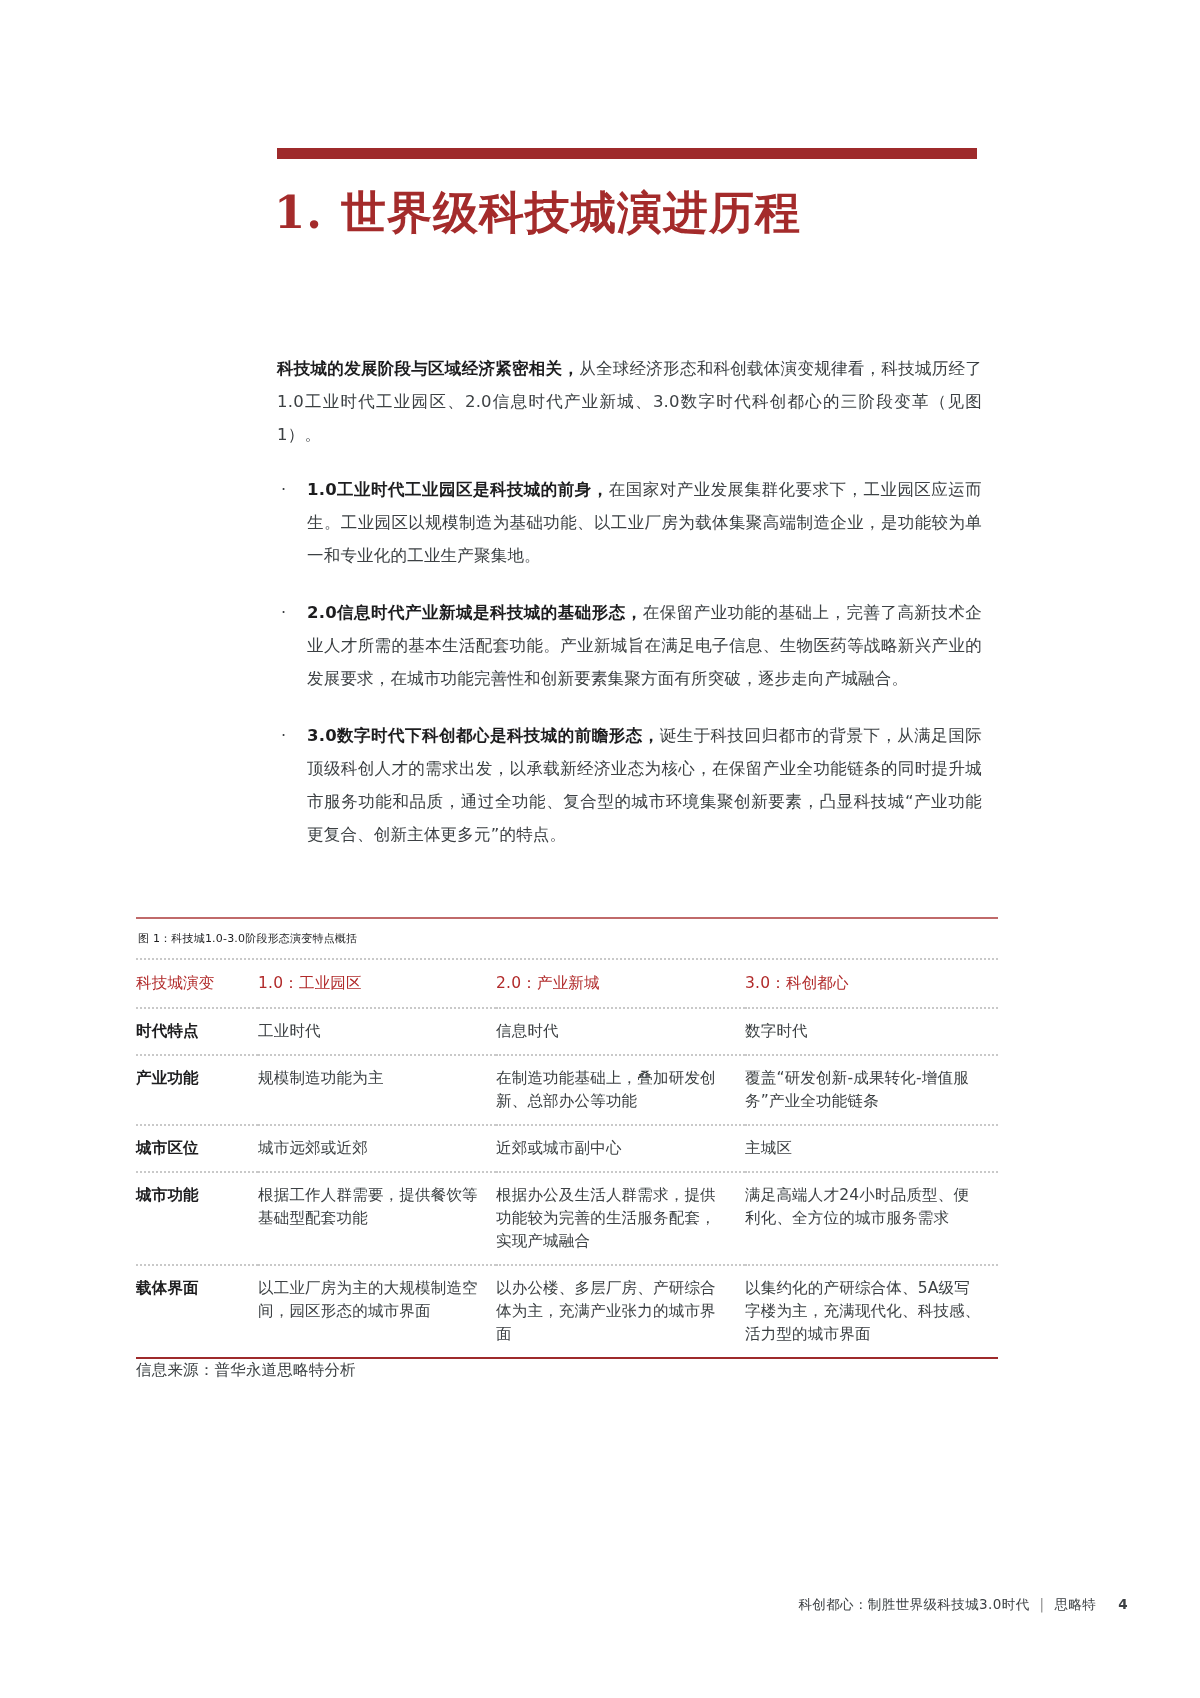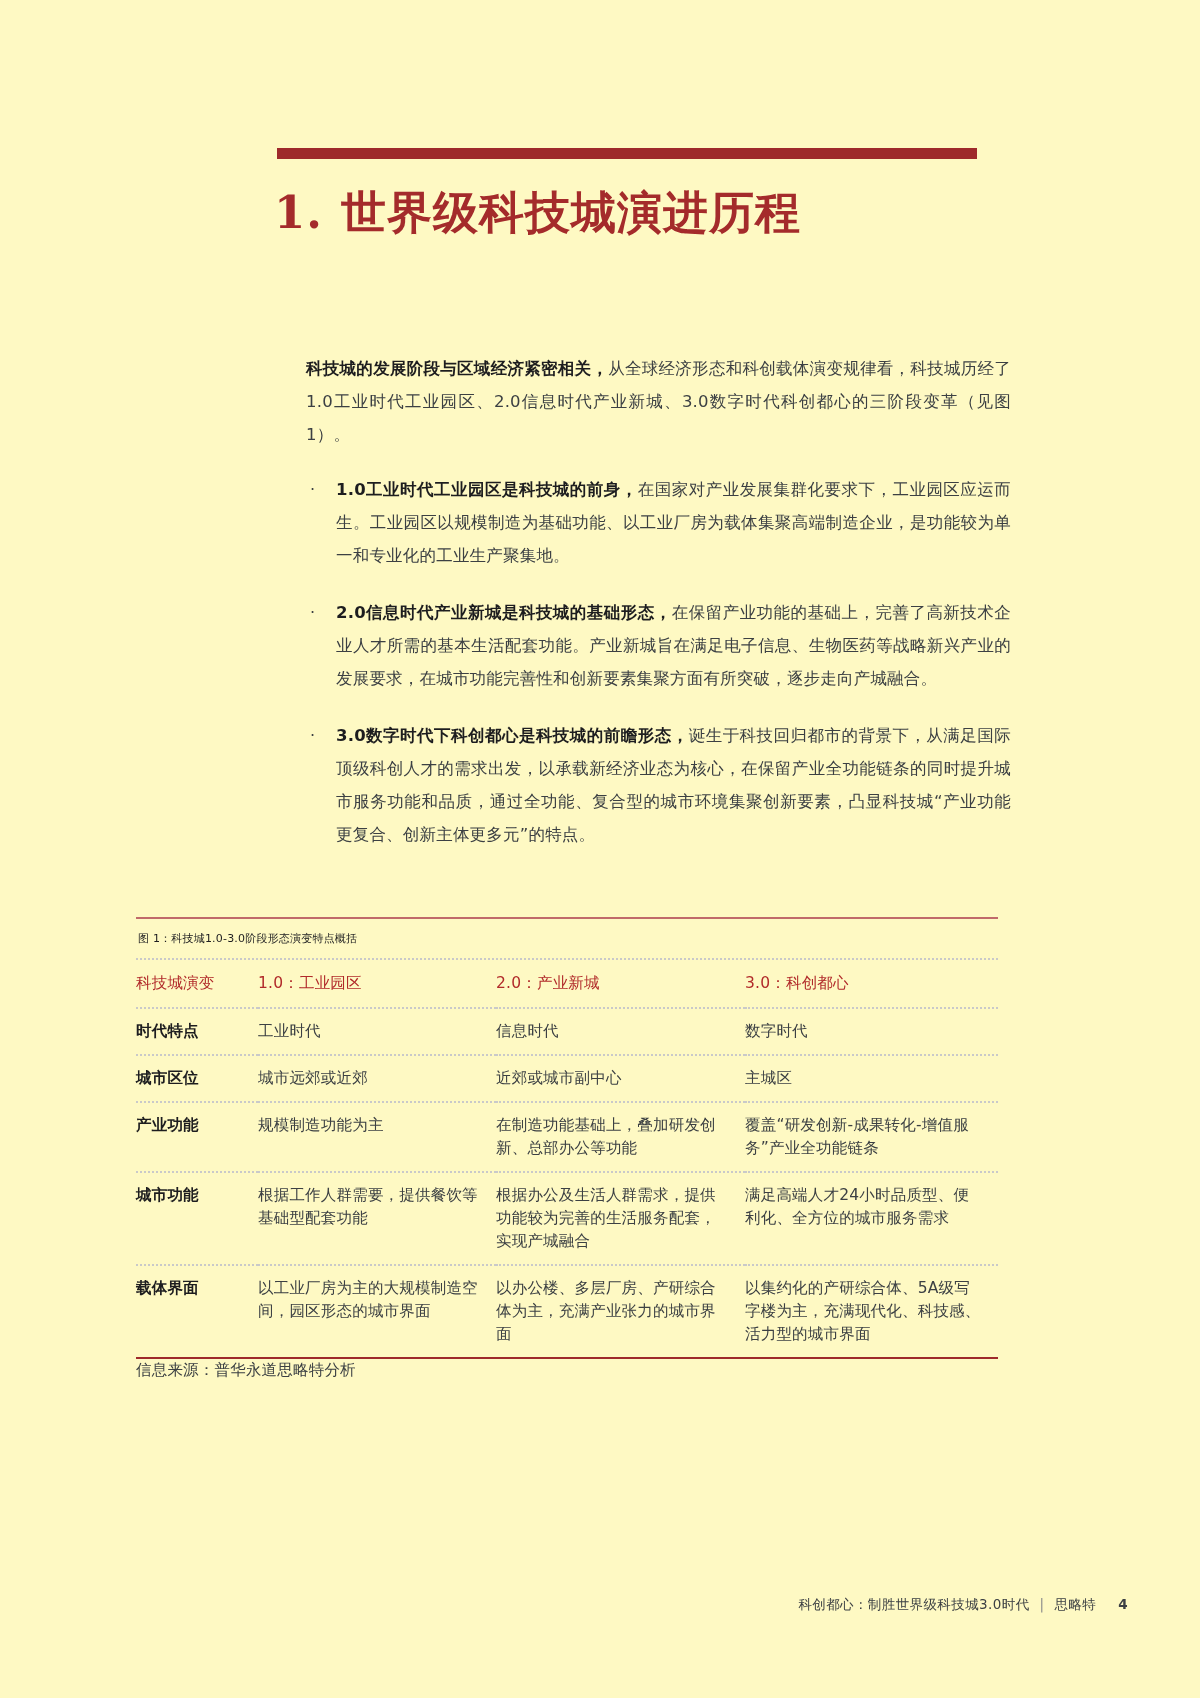--- a/index.html
+++ b/index.html
@@ -7,21 +7,21 @@
     padding: 0;
     background: #b8b8b8;
   }
   body {
     font-family: "DejaVu Sans", "Liberation Sans", sans-serif;
   }
   .page {
     position: relative;
     width: 1200px;
     height: 1698px;
-    background: #fef9c3;
+    background: #ffffff;
     overflow: hidden;
     box-sizing: border-box;
   }
   
   .title-rule {
     position: absolute;
     left: 277px;
     top: 148px;
     width: 700px;
     height: 11px;
@@ -41,21 +41,20 @@
   .chapter-title .num {
     font-family: "DejaVu Serif", "Liberation Serif", serif;
     margin-right: 18px;
   }
   
   .body-area {
     position: absolute;
     left: 277px;
     top: 352px;
     width: 705px;
-    margin-left: 29px;
   }
   .para {
     font-size: 16.5px;
     line-height: 33px;
     color: #3c4043;
     text-align: justify;
     text-justify: inter-ideograph;
     margin: 0 0 22px 0;
     letter-spacing: 0.2px;
   }
@@ -232,32 +231,32 @@
         </tr>
       </thead>
       <tbody>
         <tr>
           <td class="rowhead">时代特点</td>
           <td class="cell">工业时代</td>
           <td class="cell">信息时代</td>
           <td class="cell">数字时代</td>
         </tr>
         <tr>
+          <td class="rowhead">产业功能</td>
+          <td class="cell">规模制造功能为主</td>
+          <td class="cell">在制造功能基础上，叠加研发创新、总部办公等功能</td>
+          <td class="cell">覆盖“研发创新-成果转化-增值服务”产业全功能链条</td>
+        </tr>
+        <tr>
           <td class="rowhead">城市区位</td>
           <td class="cell">城市远郊或近郊</td>
           <td class="cell">近郊或城市副中心</td>
           <td class="cell">主城区</td>
         </tr>
         <tr>
-          <td class="rowhead">产业功能</td>
-          <td class="cell">规模制造功能为主</td>
-          <td class="cell">在制造功能基础上，叠加研发创新、总部办公等功能</td>
-          <td class="cell">覆盖“研发创新-成果转化-增值服务”产业全功能链条</td>
-        </tr>
-        <tr>
           <td class="rowhead">城市功能</td>
           <td class="cell">根据工作人群需要，提供餐饮等基础型配套功能</td>
           <td class="cell">根据办公及生活人群需求，提供功能较为完善的生活服务配套，实现产城融合</td>
           <td class="cell">满足高端人才24小时品质型、便利化、全方位的城市服务需求</td>
         </tr>
         <tr>
           <td class="rowhead">载体界面</td>
           <td class="cell">以工业厂房为主的大规模制造空间，园区形态的城市界面</td>
           <td class="cell">以办公楼、多层厂房、产研综合体为主，充满产业张力的城市界面</td>
           <td class="cell">以集约化的产研综合体、5A级写字楼为主，充满现代化、科技感、活力型的城市界面</td>

